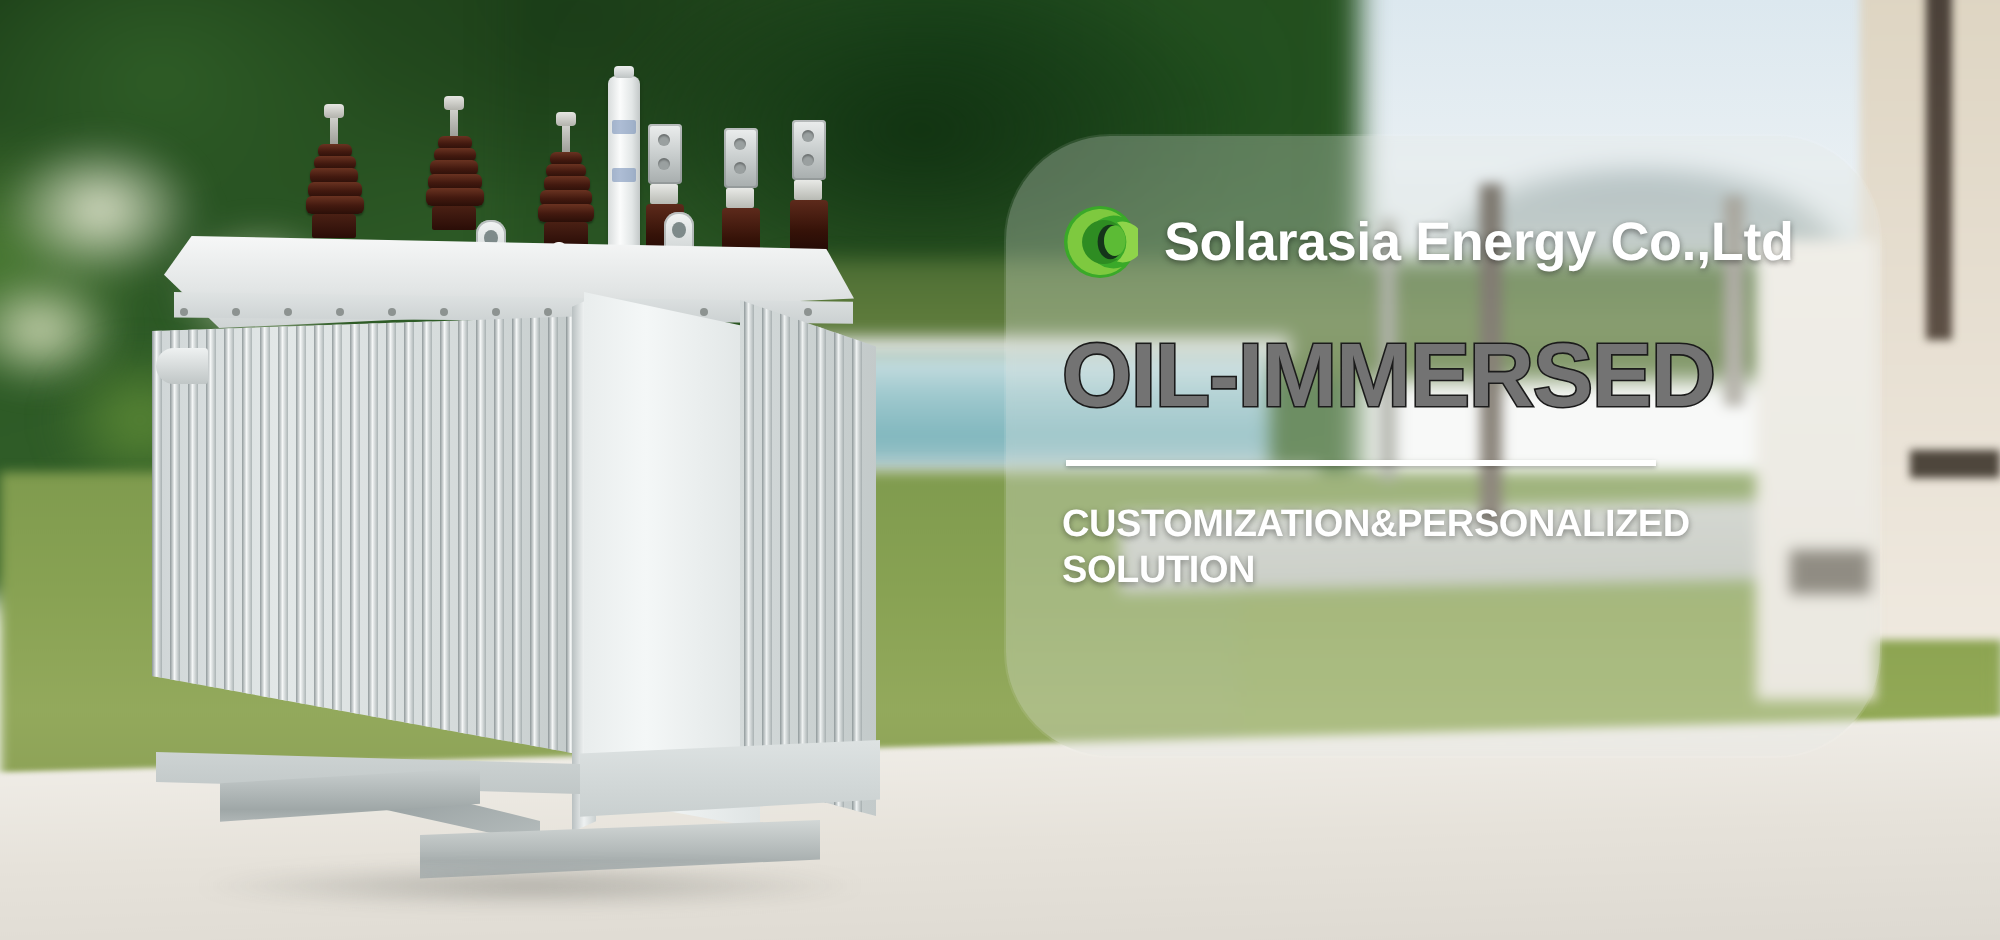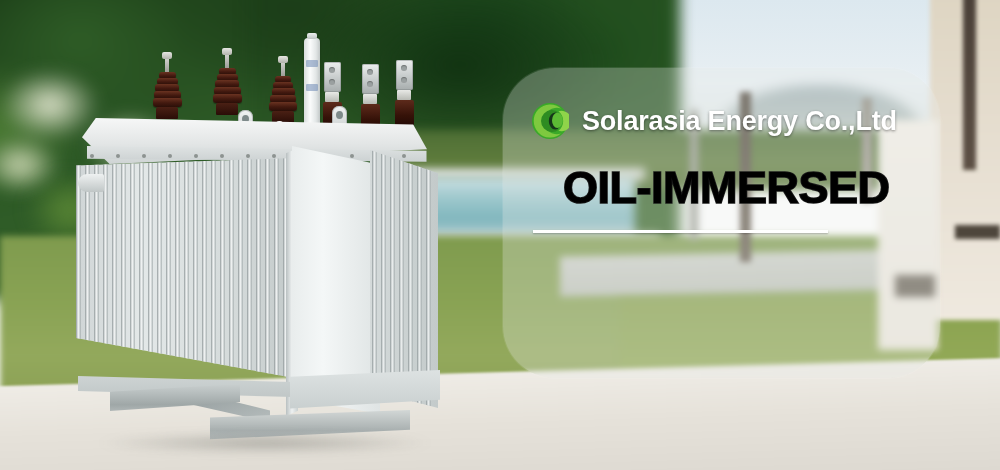--- a/index.html
+++ b/index.html
@@ -385,26 +385,25 @@
   .brand-name {
     font-size: 27px; font-weight: bold; color: #ffffff;
     letter-spacing: -0.2px; line-height: 1;
     text-shadow: 0 1px 3px rgba(0,0,0,0.45);
     white-space: nowrap;
   }
 
   
   .headline {
     margin-top: 22px;
-    font-size: 45px; font-weight: bold; color: #000000;
+    font-size: 45px; font-weight: bold; color: #737373;
     line-height: 0.98; letter-spacing: -0.5px;
     -webkit-text-stroke: 1.6px #1b1b1b;
     paint-order: stroke fill;
     white-space: nowrap;
-    margin-left: 32px;
   }
   .headline .l1 { display: block; }
   .headline .l2 { display: block; margin-top: 1px; }
 
   .divider {
     margin-top: 20px; margin-left: 2px;
     width: 295px; height: 3px; background: #ffffff;
     box-shadow: 0 1px 2px rgba(0,0,0,0.25);
   }
 
@@ -613,16 +612,17 @@
         </span>
         <span class="brand-name">Solarasia Energy Co.,Ltd</span>
       </div>
 
       <div class="headline">
         <span class="l1">OIL-IMMERSED</span>
       </div>
 
       <div class="divider"></div>
 
+      <div class="subline">CUSTOMIZATION&amp;PERSONALIZED SOLUTION</div>
     </div>
   </div>
 
 </div>
 
 </body></html>

